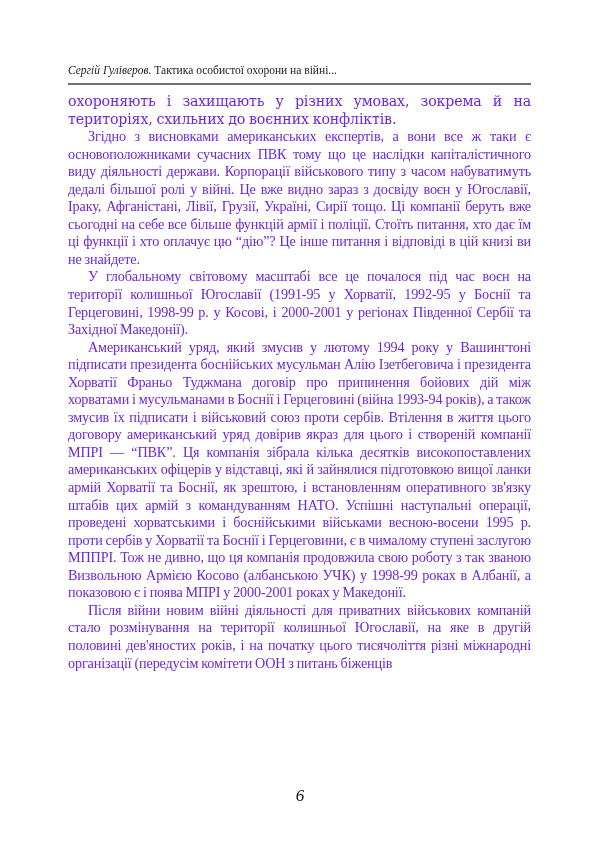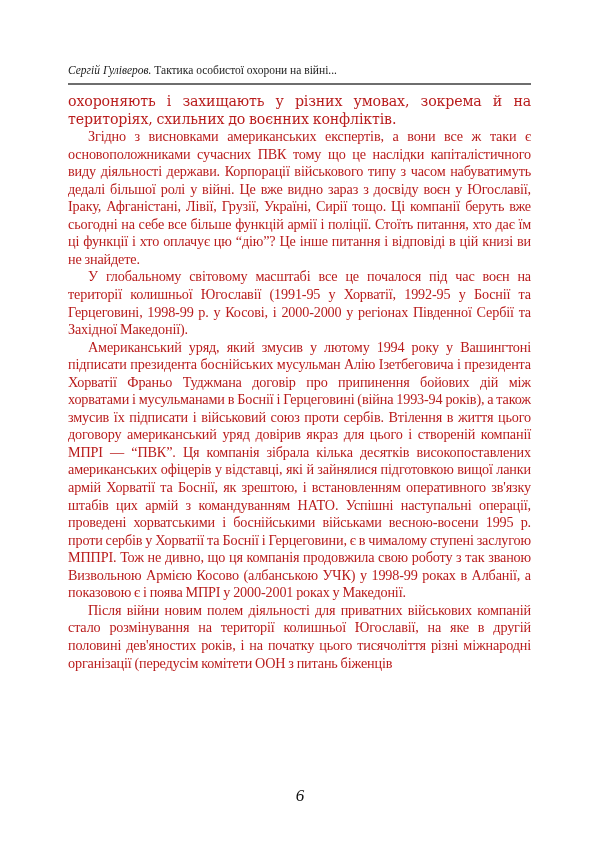--- a/index.html
+++ b/index.html
@@ -11,21 +11,21 @@
     font-size: 11.5px; color: #222; line-height: 14px; white-space: nowrap;
   }
   .running-head .author { font-style: italic; }
   .head-rule {
     position: absolute; left: 68px; top: 83px; width: 463px; height: 2px;
     background: #6e6e6e;
   }
   .body-text {
     position: absolute; left: 68px; top: 93px; width: 463px;
     font-family: "DejaVu Serif", "Liberation Serif", serif;
-    font-size: 14.2px; line-height: 17.55px; color: #b91c1c;
+    font-size: 14.2px; line-height: 17.55px; color: #6d28d9;
     text-align: justify; letter-spacing: -0.15px; word-spacing: -0.5px;
   }
   .body-text p { margin: 0; text-indent: 0; }
   .body-text p.indent { text-indent: 20px; font-family: Liberation Serif, serif; }
   .page-number {
     position: absolute; left: 0; width: 600px; top: 786px; text-align: center;
     font-family: "Liberation Serif", "DejaVu Serif", serif;
     font-style: italic; font-size: 17px; color: #111;
   }
 </style>
@@ -34,19 +34,19 @@
 
 <div class="page">
   <div class="running-head">
     <span class="author">Сергій Гуліверов.</span><span class="title"> Тактика особистої охорони на війні...</span>
   </div>
   <div class="head-rule"></div>
 
   <div class="body-text">
     <p>охороняють і захищають у різних умовах, зокрема й на територіях, схильних до воєнних конфліктів.</p>
     <p class="indent">Згідно з висновками американських експертів, а вони все ж таки є основоположниками сучасних ПВК тому що це наслідки капіталістичного виду діяльності держави. Корпорації військового типу з часом набуватимуть дедалі більшої ролі у війні. Це вже видно зараз з досвіду воєн у Югославії, Іраку, Афганістані, Лівії, Грузії, Україні, Сирії тощо. Ці компанії беруть вже сьогодні на себе все більше функцій армії і поліції. Стоїть питання, хто дає їм ці функції і хто оплачує цю “дію”? Це інше питання і відповіді в цій книзі ви не знайдете.</p>
-    <p class="indent">У глобальному світовому масштабі все це почалося під час воєн на території колишньої Югославії (1991-95 у Хорватії, 1992-95 у Боснії та Герцеговині, 1998-99 р. у Косові, і 2000-2000 у регіонах Південної Сербії та Західної Македонії).</p>
+    <p class="indent">У глобальному світовому масштабі все це почалося під час воєн на території колишньої Югославії (1991-95 у Хорватії, 1992-95 у Боснії та Герцеговині, 1998-99 р. у Косові, і 2000-2001 у регіонах Південної Сербії та Західної Македонії).</p>
     <p class="indent">Американський уряд, який змусив у лютому 1994 року у Вашингтоні підписати президента боснійських мусульман Алію Ізетбеговича і президента Хорватії Франьо Туджмана договір про припинення бойових дій між хорватами і мусульманами в Боснії і Герцеговині (війна 1993-94 років), а також змусив їх підписати і військовий союз проти сербів. Втілення в життя цього договору американський уряд довірив якраз для цього і створеній компанії МПРІ — “ПВК”. Ця компанія зібрала кілька десятків високопоставлених американських офіцерів у відставці, які й зайнялися підготовкою вищої ланки армій Хорватії та Боснії, як зрештою, і встановленням оперативного зв'язку штабів цих армій з командуванням НАТО. Успішні наступальні операції, проведені хорватськими і боснійськими військами весною-восени 1995 р. проти сербів у Хорватії та Боснії і Герцеговини, є в чималому ступені заслугою МППРІ. Тож не дивно, що ця компанія продовжила свою роботу з так званою Визвольною Армією Косово (албанською УЧК) у 1998-99 роках в Албанії, а показовою є і поява МПРІ у 2000-2001 роках у Македонії.</p>
-    <p class="indent">Після війни новим полем діяльності для приватних військових компаній стало розмінування на території колишньої Югославії, на яке в другій половині дев'яностих років, і на початку цього тисячоліття різні міжнародні організації (передусім комітети ООН з питань біженців</p>
+    <p class="indent">Після війни новим війні діяльності для приватних військових компаній стало розмінування на території колишньої Югославії, на яке в другій половині дев'яностих років, і на початку цього тисячоліття різні міжнародні організації (передусім комітети ООН з питань біженців</p>
   </div>
 
   <div class="page-number">6</div>
 </div>
 
 </body></html>

